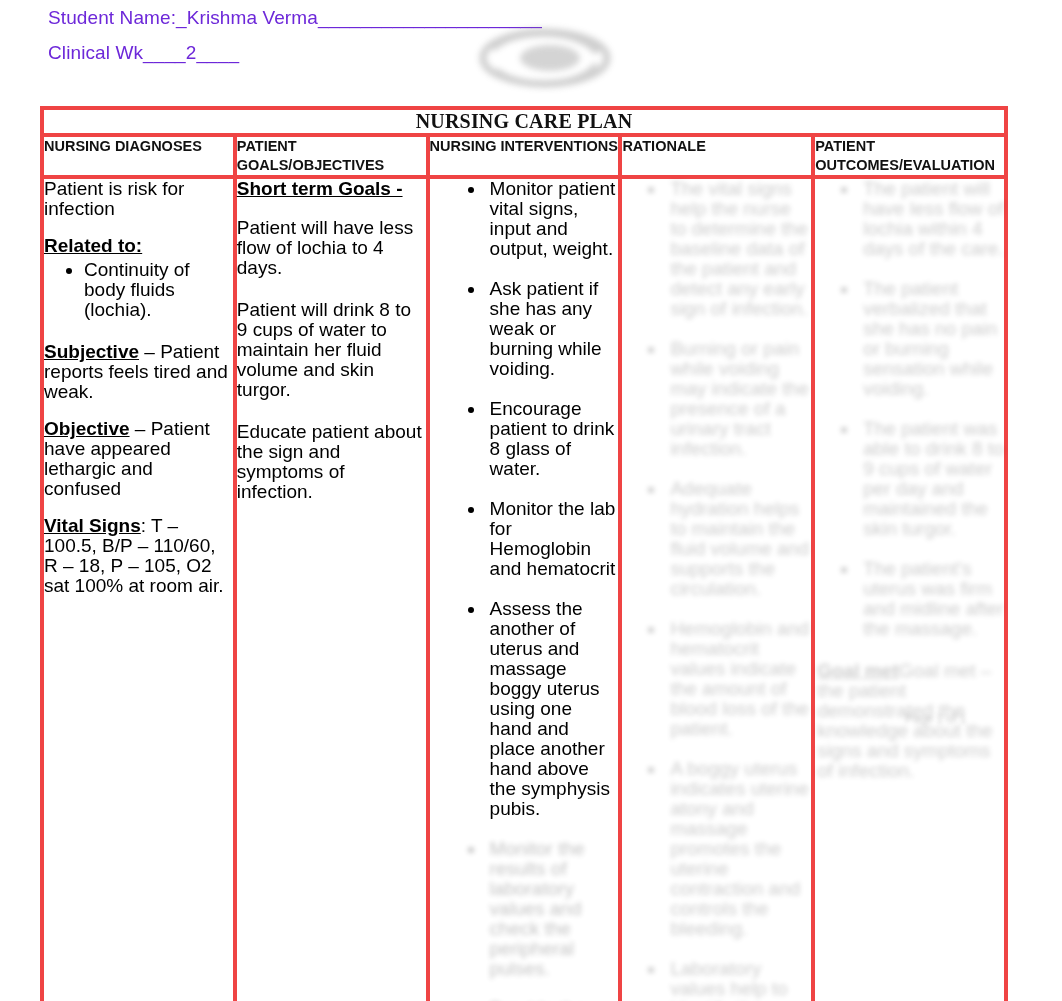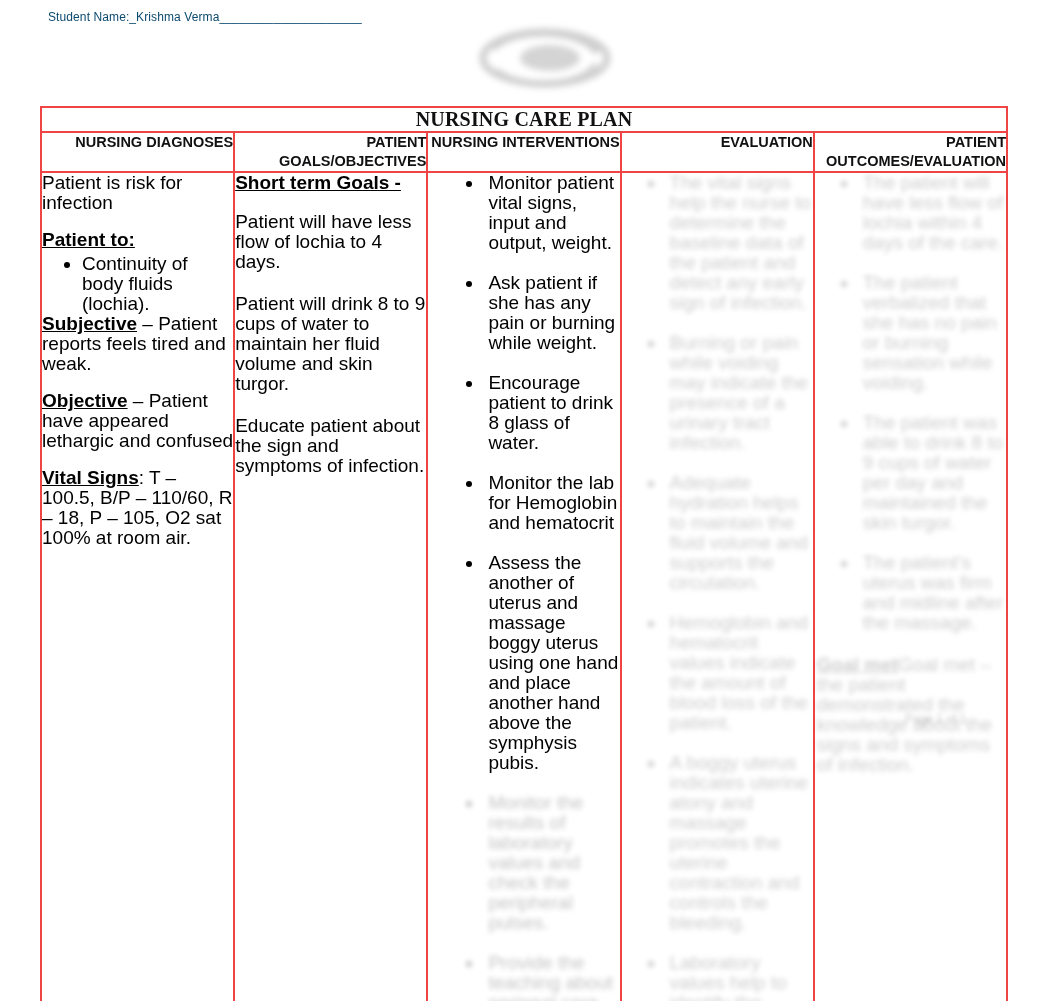--- a/index.html
+++ b/index.html
@@ -18,23 +18,23 @@
   }
 
   
   .header-block {
     position: absolute;
     left: 48px;
     top: 0px;
     width: 620px;
   }
   .header-line {
-    font-size: 12px;
+    font-size: 19px;
     line-height: 35px;
-    color: #0c4a6e;
+    color: #6d28d9;
     white-space: pre;
     letter-spacing: 0.1px;
   }
 
   
   .logo-wrap {
     position: absolute;
     left: 470px;
     top: 18px;
     width: 150px;
@@ -50,41 +50,41 @@
   
   .plan-table {
     position: absolute;
     left: 40px;
     top: 106px;
     width: 968px;
     border-collapse: collapse;
     table-layout: fixed;
   }
   .plan-table td, .plan-table th {
-    border: 2px solid #ef4444;
+    border: 4px solid #ef4444;
     vertical-align: top;
     padding: 0;
     background: #ffffff;
   }
 
   .title-cell {
     text-align: center;
     padding: 12px 0 10px 0;
     border-bottom: 1px solid #e2e2e2;
   }
   .doc-title {
     font-family: "Liberation Serif", serif;
     font-weight: bold;
     font-size: 20px;
     letter-spacing: 0.2px;
     color: #111;
   }
 
   .col-head {
-    text-align: right;
+    text-align: left;
     font-weight: bold;
     font-size: 14.5px;
     line-height: 19px;
     padding: 9px 6px 8px 6px;
     color: #111;
   }
 
   .body-cell {
     padding: 10px 10px 10px 10px;
     font-size: 19px;
@@ -147,20 +147,21 @@
     filter: blur(2.2px);
     opacity: 0.35;
     user-select: none;
   }
 </style>
 </head>
 <body>
 
 <div class="header-block">
   <div class="header-line">Student Name:_Krishma Verma_____________________</div>
+  <div class="header-line">Clinical Wk____2____</div>
 </div>
 
 <div class="logo-wrap">
   <svg width="150" height="80" viewBox="0 0 150 80" xmlns="http://www.w3.org/2000/svg">
     <ellipse cx="75" cy="40" rx="62" ry="26" fill="none" stroke="#8d8d8d" stroke-width="7"></ellipse>
     <path d="M22 30 C45 8, 110 10, 128 34" fill="none" stroke="#8d8d8d" stroke-width="8"></path>
     <path d="M26 52 C52 72, 112 68, 126 46" fill="none" stroke="#8d8d8d" stroke-width="5"></path>
     <ellipse cx="80" cy="40" rx="30" ry="13" fill="#9a9a9a"></ellipse>
   </svg>
 </div>
@@ -169,47 +170,47 @@
   <tbody>
       <tr>
     <td class="title-cell" colspan="5">
       <span class="doc-title">NURSING CARE PLAN</span>
     </td>
   </tr>
   <tr>
     <th class="col-head c1">NURSING DIAGNOSES</th>
     <th class="col-head c2">PATIENT GOALS/OBJECTIVES</th>
     <th class="col-head c3">NURSING INTERVENTIONS</th>
-    <th class="col-head c4">EVALUATION</th>
+    <th class="col-head c4">RATIONALE</th>
     <th class="col-head c5">PATIENT OUTCOMES/EVALUATION</th>
   </tr>
   <tr>
 
     <td class="body-cell c1">
       <p class="para">Patient is risk for infection</p>
-      <p class="para tight b">Patient to:</p>
+      <p class="para tight b">Related to:</p>
       <ul class="sub-bullets">
         <li>Continuity of body fluids (lochia).</li>
       </ul>
-      <p class="para" style=""><span class="b">Subjective</span><span> – Patient reports feels tired and weak.</span></p>
+      <p class="para" style="margin-top:22px;"><span class="b">Subjective</span><span> – Patient reports feels tired and weak.</span></p>
       <p class="para"><span class="b">Objective</span><span> – Patient have appeared lethargic and confused</span></p>
       <p class="para"><span class="b">Vital Signs</span><span>: T – 100.5, B/P – 110/60, R – 18, P – 105, O2 sat 100% at room air.</span></p>
     </td>
 
     <td class="body-cell c2">
       <p class="para b" style="margin-bottom:19px;">Short term Goals -</p>
       <p class="para gap">Patient will have less flow of lochia to 4 days.</p>
       <p class="para gap">Patient will drink 8 to 9 cups of water to maintain her fluid volume and skin turgor.</p>
       <p class="para tight">Educate patient about the sign and symptoms of infection.</p>
     </td>
 
     <td class="body-cell c3" style="padding-left:14px;">
       <ul class="bullets">
         <li>Monitor patient vital signs, input and output, weight.</li>
-        <li>Ask patient if she has any pain or burning while weight.</li>
+        <li>Ask patient if she has any weak or burning while voiding.</li>
         <li>Encourage patient to drink 8 glass of water.</li>
         <li>Monitor the lab for Hemoglobin and hematocrit</li>
         <li>Assess the another of uterus and massage boggy uterus using one hand and place another hand above the symphysis pubis.</li>
       </ul>
       <ul class="bullets blurred" style="margin-top:20px;">
         <li>Monitor the results of laboratory values and check the peripheral pulses.</li>
         <li>Provide the teaching about perineal care.</li>
       </ul>
     </td>
 

